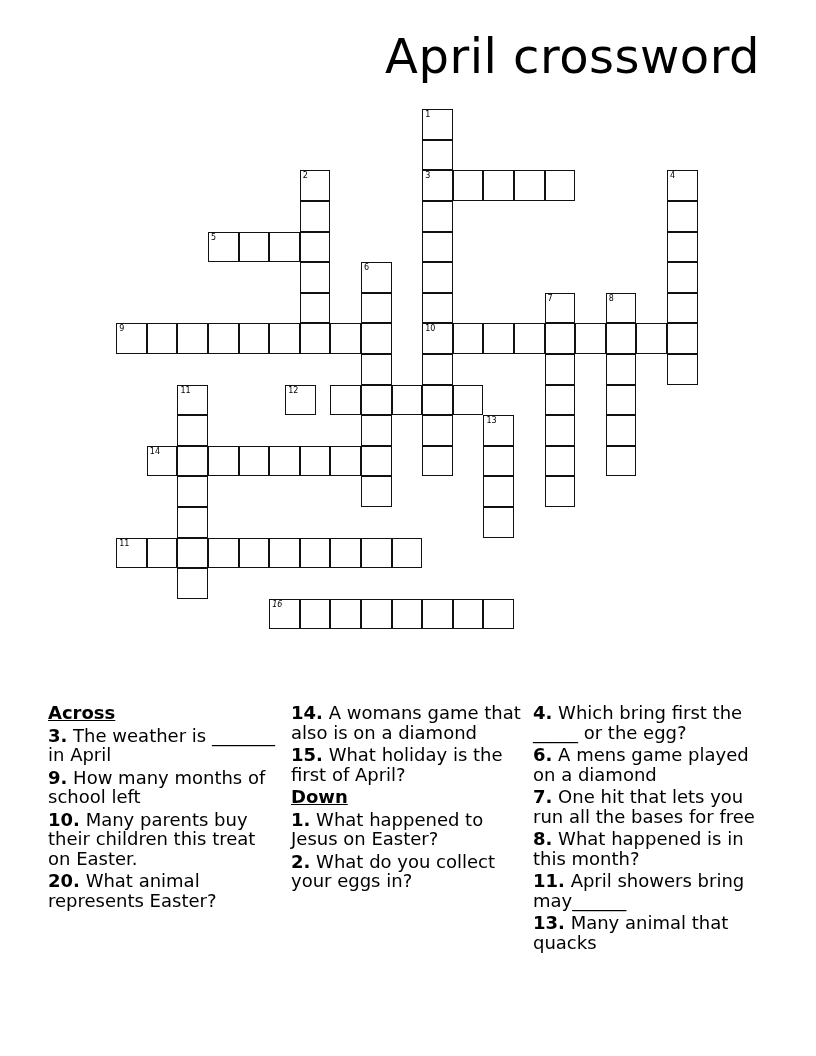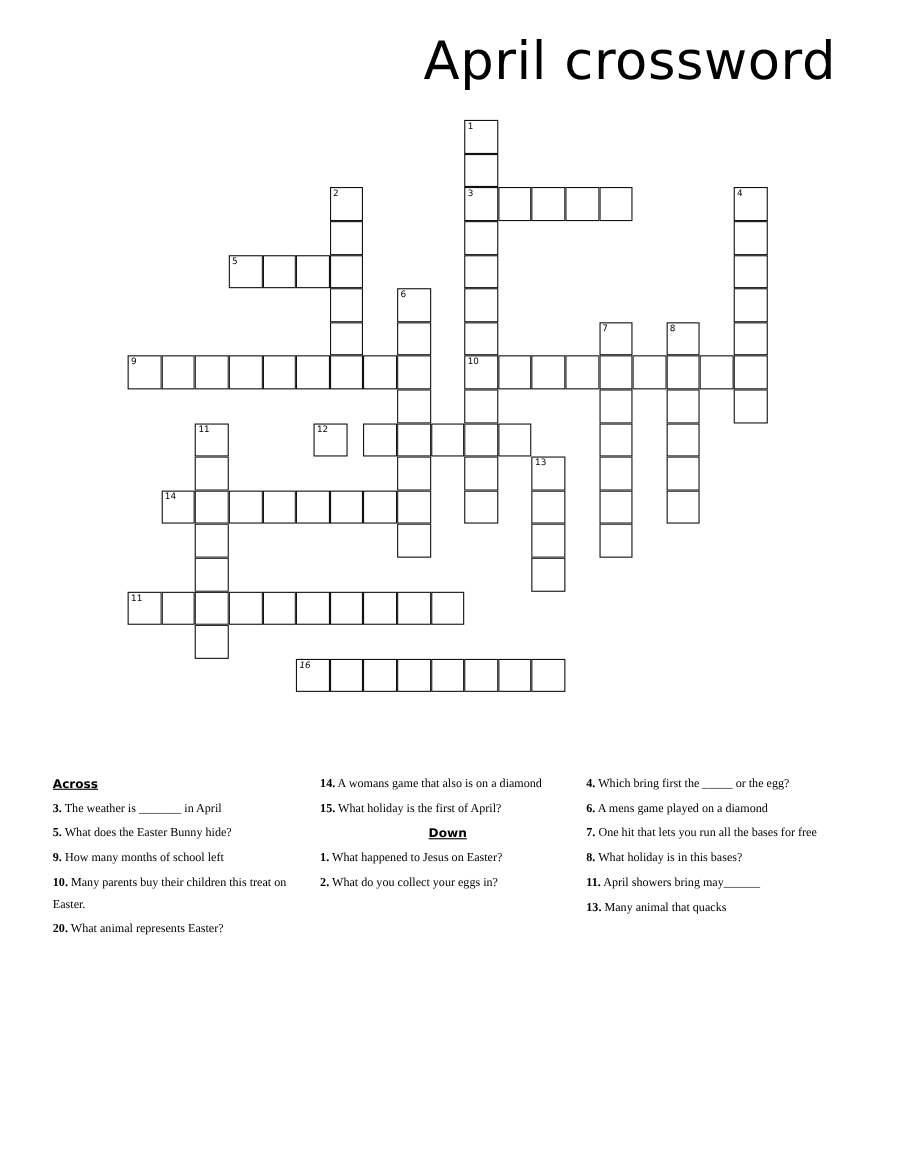--- a/index.html
+++ b/index.html
@@ -5,28 +5,28 @@
   html, body { margin: 0; padding: 0; background: #ffffff; }
   body { width: 816px; height: 1056px; position: relative; overflow: hidden;
          font-family: "DejaVu Sans", sans-serif; color: #000; }
   .title { position: absolute; top: 32px; left: 0; width: 760px; text-align: right;
            font-size: 48px; font-weight: normal; letter-spacing: 0.5px; line-height: 1; }
   .grid { position: absolute; left: 0; top: 0; width: 816px; height: 660px; }
   .cell { position: absolute; width: 30.6px; height: 30.6px; box-sizing: border-box;
           border: 1.6px solid #111; background: #fff; margin-left: -0.8px; margin-top: -0.8px; }
   .cell .num { position: absolute; top: 1px; left: 2px; font-size: 8px; line-height: 1;
                font-family: "DejaVu Sans", sans-serif; }
-  .clues { position: absolute; top: 703px; font-size: 11px; line-height: 19.5px; }
+  .clues { position: absolute; top: 703px; font-size: 18px; line-height: 19.5px; }
   .col1 { left: 48px; width: 230px; }
   .col2 { left: 291px; width: 232px; }
   .col3 { left: 533px; width: 240px; }
   .heading { font-weight: bold; text-decoration: underline; margin-bottom: 3px; display: block; }
-  .clue { margin-bottom: 3px; font-family: Liberation Serif, serif; }
+  .clue { margin-bottom: 3px; }
   .clue .n { font-weight: bold; }
-  .col2 .heading { margin-top: 0; text-align: center; }
+  .col2 .heading { margin-top: 0; }
 </style>
 </head>
 <body>
 
 <div class="title">April crossword</div>
 
 <div class="grid" id="grid">
     <div class="cell" style="left: 423px; top: 110px;">
       <span class="num">1</span>
     </div>
@@ -160,34 +160,33 @@
     <div class="cell" style="left: 361.8px; top: 599.6px;"></div>
     <div class="cell" style="left: 392.4px; top: 599.6px;"></div>
     <div class="cell" style="left: 423px; top: 599.6px;"></div>
     <div class="cell" style="left: 453.6px; top: 599.6px;"></div>
     <div class="cell" style="left: 484.2px; top: 599.6px;"></div>
   </div>
 
 <div class="clues col1">
   <span class="heading">Across</span>
   <div class="clue"><span class="n">3.</span> <span>The weather is _______ in April</span></div>
-  <div class="clue"><span class="n">5.</span> <span>What does the Easter Bunny hide?</span></div>
   <div class="clue"><span class="n">9.</span> <span>How many months of school left</span></div>
   <div class="clue"><span class="n">10.</span> <span>Many parents buy their children this treat on Easter.</span></div>
   <div class="clue"><span class="n">20.</span> <span>What animal represents Easter?</span></div>
 </div>
 
 <div class="clues col2">
   <div class="clue"><span class="n">14.</span> <span>A womans game that also is on a diamond</span></div>
   <div class="clue"><span class="n">15.</span> <span>What holiday is the first of April?</span></div>
   <span class="heading">Down</span>
   <div class="clue"><span class="n">1.</span> <span>What happened to Jesus on Easter?</span></div>
   <div class="clue"><span class="n">2.</span> <span>What do you collect your eggs in?</span></div>
 </div>
 
 <div class="clues col3">
   <div class="clue"><span class="n">4.</span> <span>Which bring first the _____ or the egg?</span></div>
   <div class="clue"><span class="n">6.</span> <span>A mens game played on a diamond</span></div>
   <div class="clue"><span class="n">7.</span> <span>One hit that lets you run all the bases for free</span></div>
-  <div class="clue"><span class="n">8.</span> <span>What holiday is in this bases?</span></div>
+  <div class="clue"><span class="n">8.</span> <span>What happened is in this month?</span></div>
   <div class="clue"><span class="n">11.</span> <span>April showers bring may______</span></div>
   <div class="clue"><span class="n">13.</span> <span>Many animal that quacks</span></div>
 </div>
 
 </body></html>

